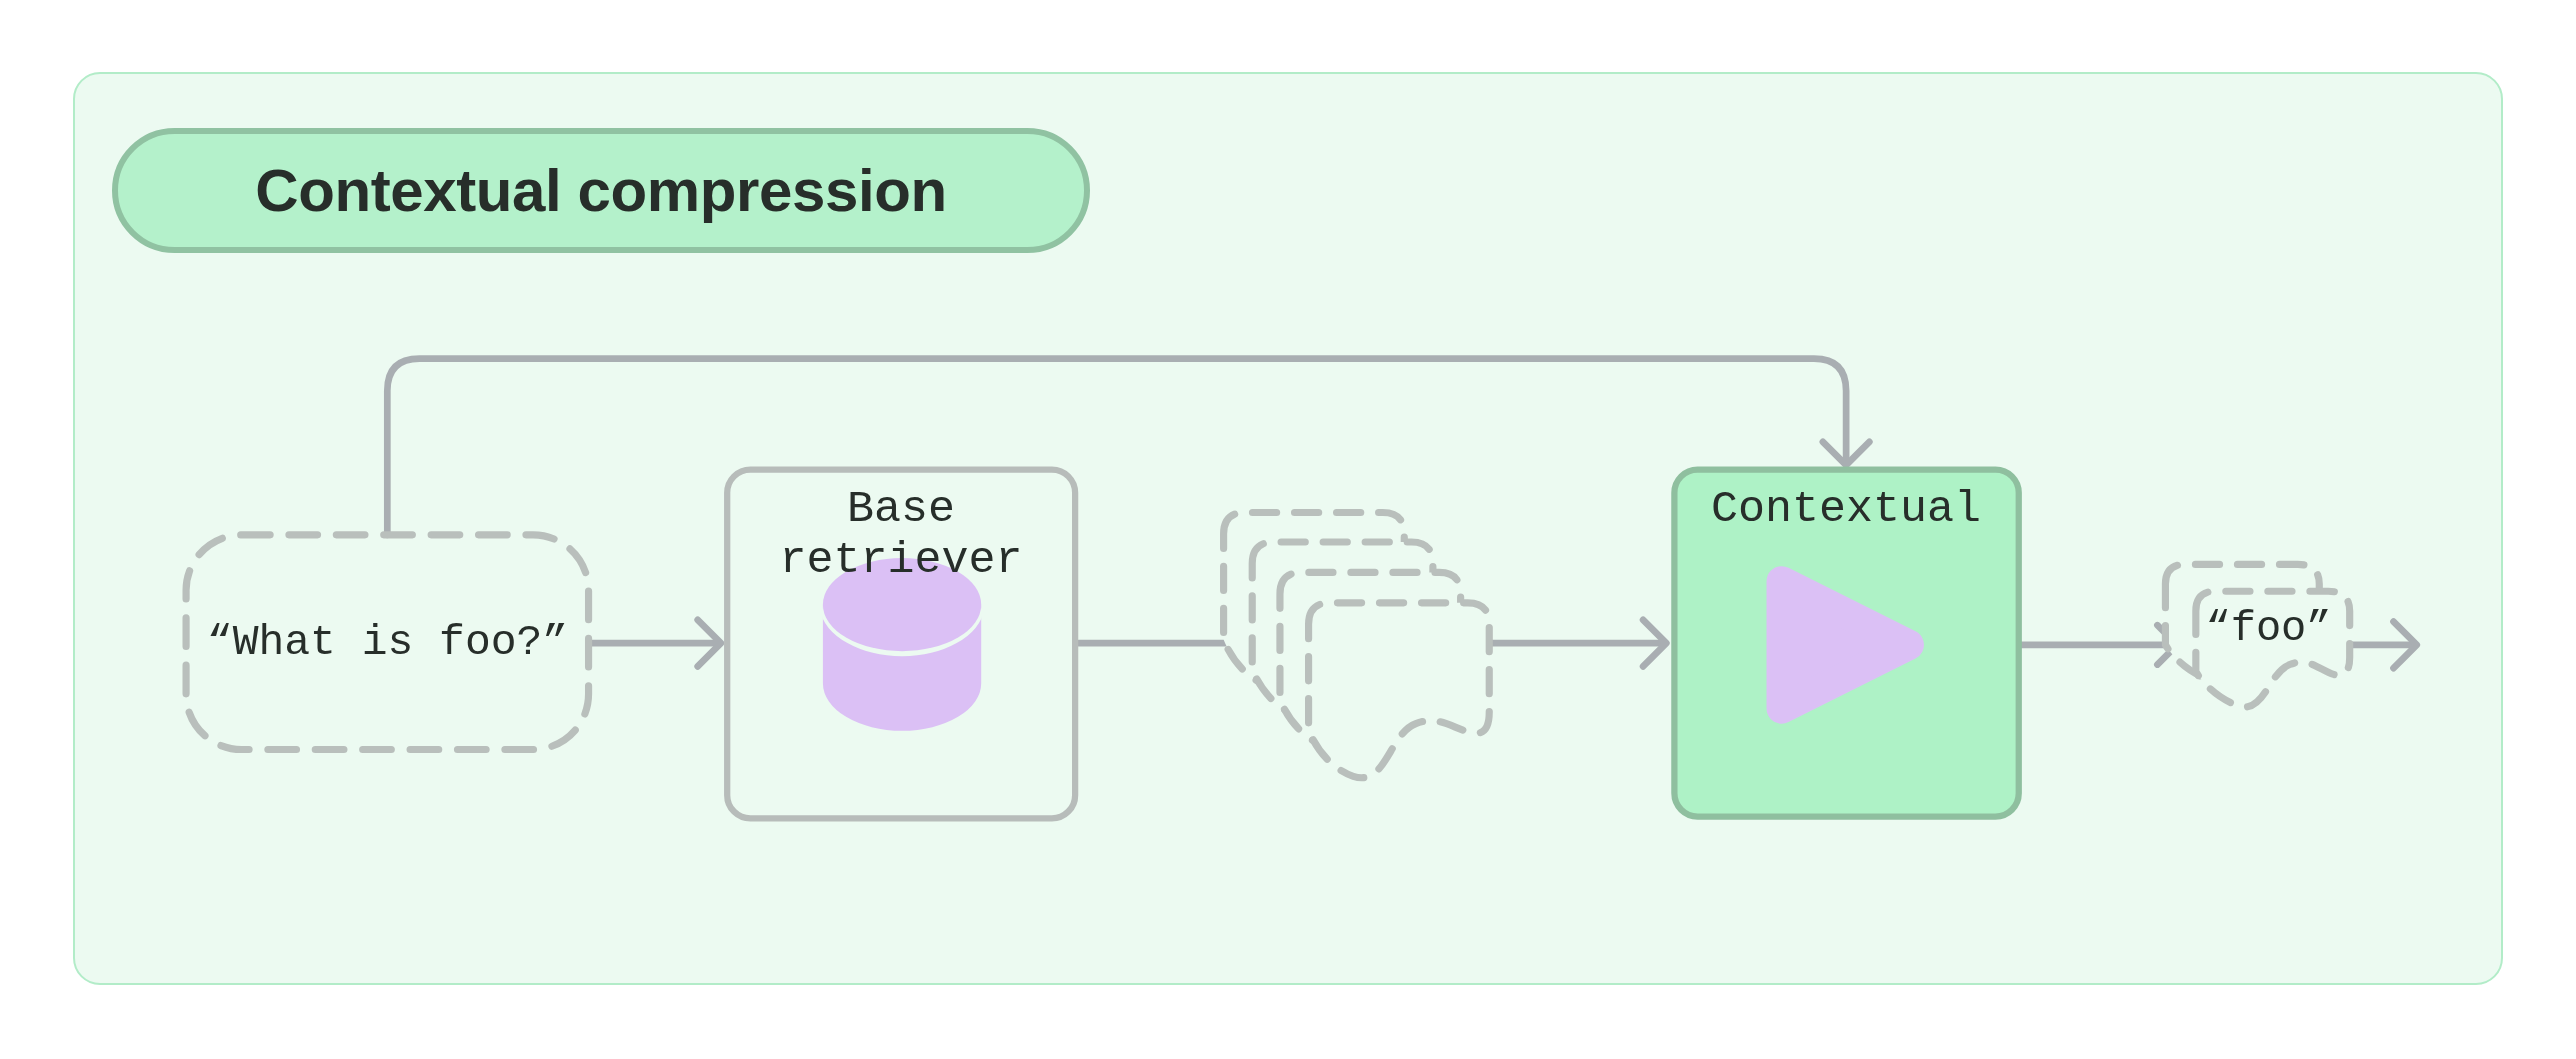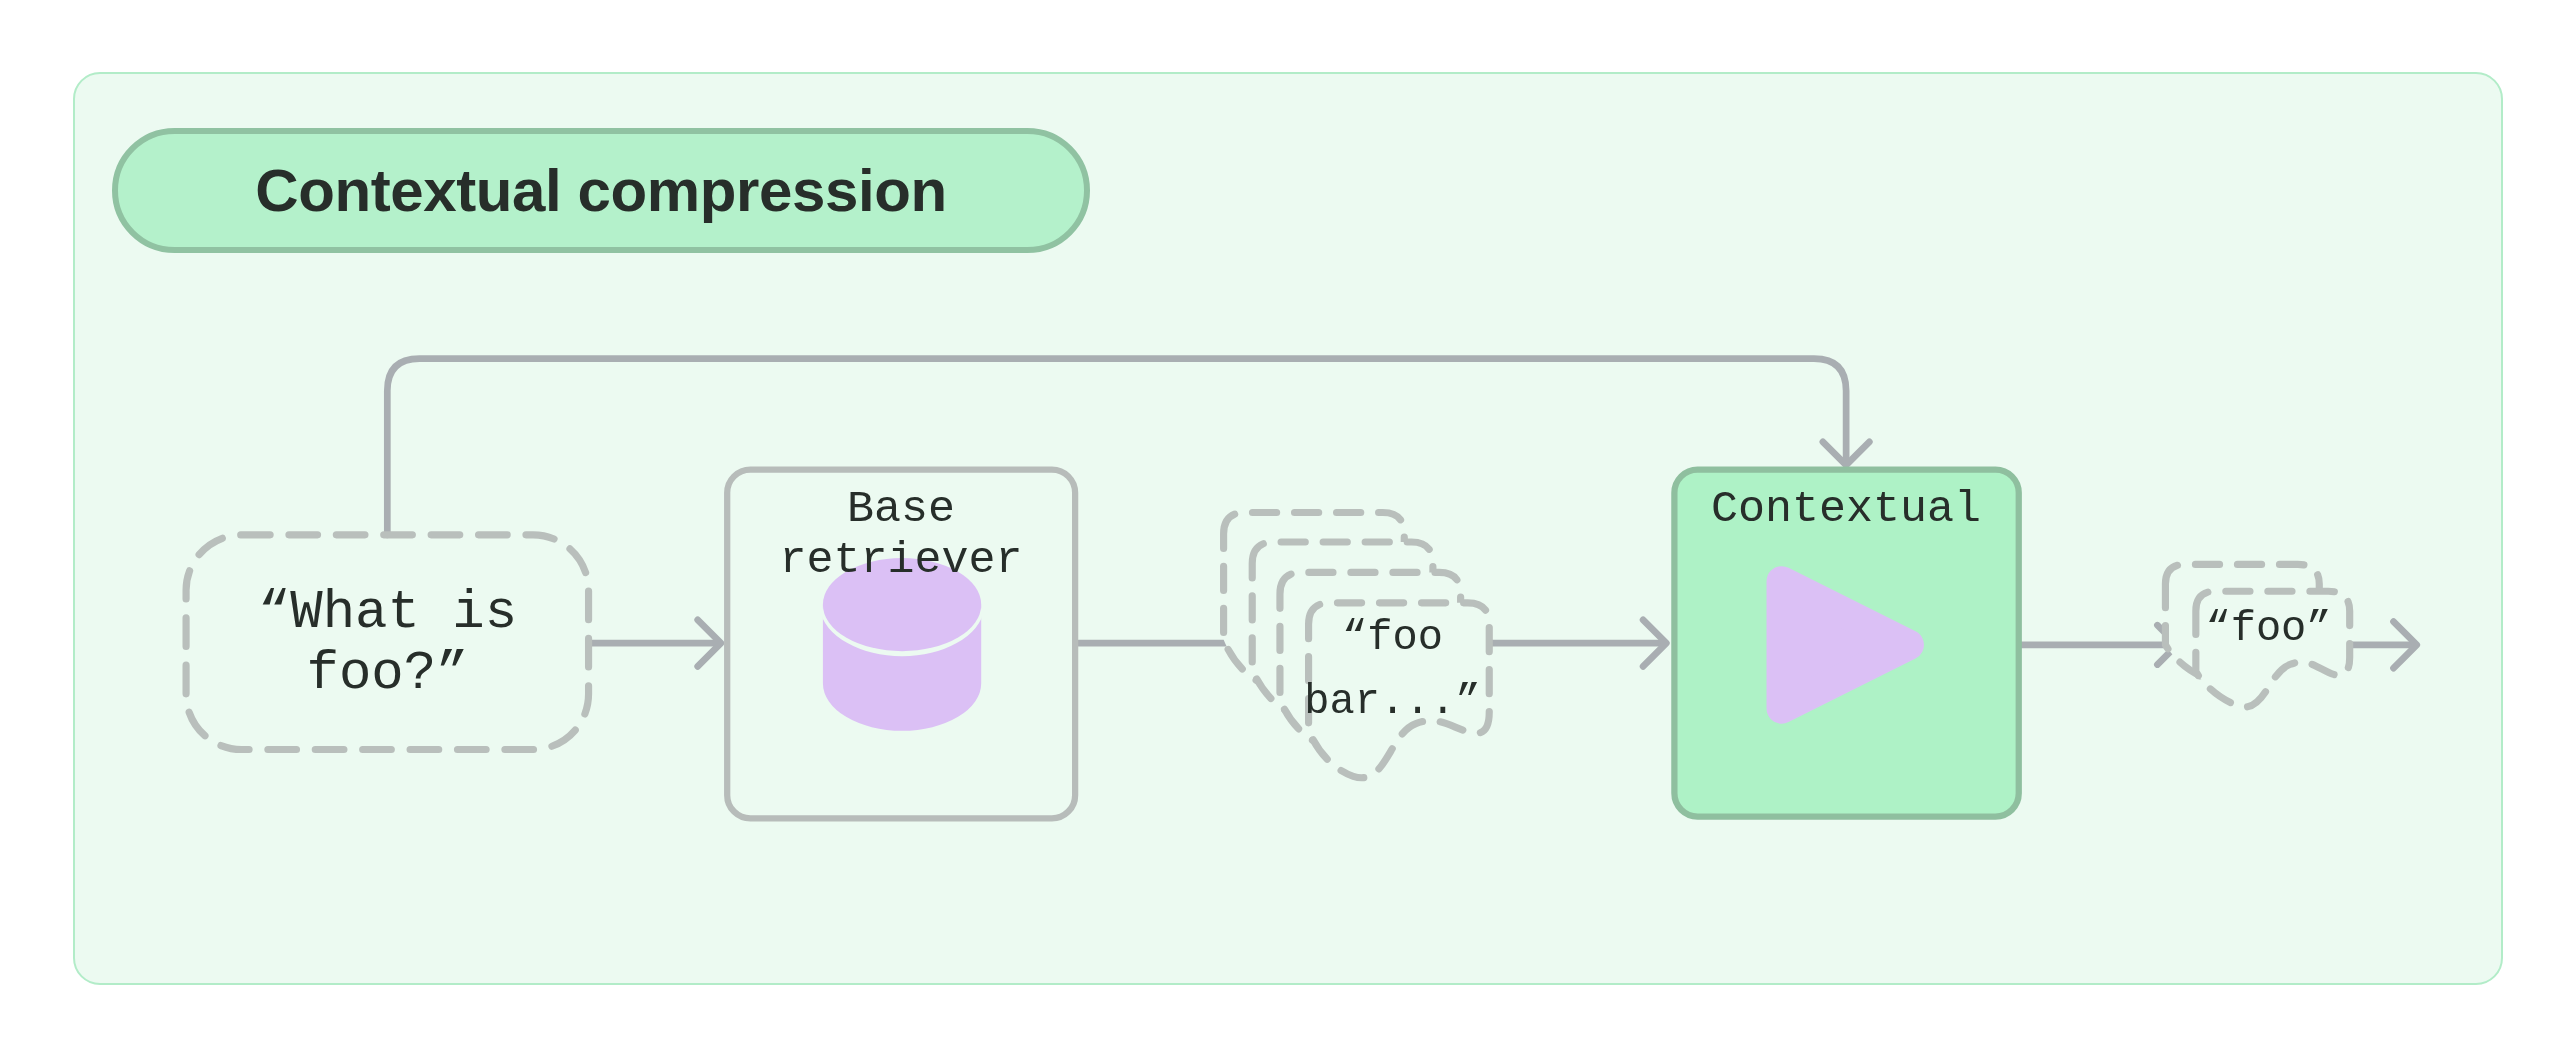--- a/index.html
+++ b/index.html
@@ -32,21 +32,21 @@
     stroke-linejoin:round;stroke-dasharray:32 21;}
   .doc{fill:var(--container-bg);stroke:var(--dash-gray);stroke-width:8;stroke-linecap:round;
     stroke-linejoin:round;stroke-dasharray:27 20;}
   .boxplain{fill:var(--container-bg);stroke:var(--box-border);stroke-width:7;}
   .boxgreen{fill:var(--compressor-bg);stroke:var(--compressor-border);stroke-width:7;}
   .purple{fill:var(--icon-purple);}
   .gap-arc{fill:none;stroke:var(--container-bg);stroke-width:9;}
   .tri{fill:var(--icon-purple);stroke:var(--icon-purple);stroke-width:34;stroke-linejoin:round;}
   .label{position:absolute;color:var(--text-dark);text-align:center;font-family:Liberation Mono, monospace;}
   .label-query{left:186px;top:535px;width:403px;height:215px;display:flex;
-    align-items:center;justify-content:center;font-size:54px;}
+    align-items:center;justify-content:center;font-size:43px;}
   .label-retriever{left:727px;top:484px;width:348px;font-size:45px;}
   .label-compressor{left:1674px;top:484px;width:344px;font-size:45px;}
   .label-docs{left:1301px;top:606px;width:183px;font-size:42px;line-height:64px;}
   .label-output{left:2190px;top:605px;width:157px;font-size:42px;}
 </style>
 </head>
 <body>
 
 <div class="stage">
 
@@ -108,20 +108,16 @@
 
     <g>
       <path class="doc" transform="translate(2413,627)" d="M 8 26 Q 8 4 30 4 L 156 4 Q 180 4 180 26 L 180 78 Q 180 102 162 97 C 147 93 135 77 113 86 C 88 96 85 142 55 132 C 35 125 17 109 8 94 Z"></path>
       <path class="doc" transform="translate(2447,657)" d="M 8 26 Q 8 4 30 4 L 156 4 Q 180 4 180 26 L 180 78 Q 180 102 162 97 C 147 93 135 77 113 86 C 88 96 85 142 55 132 C 35 125 17 109 8 94 Z"></path>
     </g>
   </svg>
 
   <div class="label label-query">“What is foo?”</div>
   <div class="label label-retriever">Base retriever</div>
   <div class="label label-compressor">Contextual</div>
-  <div class="label label-docs">
-    <div>“foo</div>
-    <div>bar...”</div>
-  </div>
   <div class="label label-output">“foo”</div>
 
 </div>
 
 
 </body></html>

